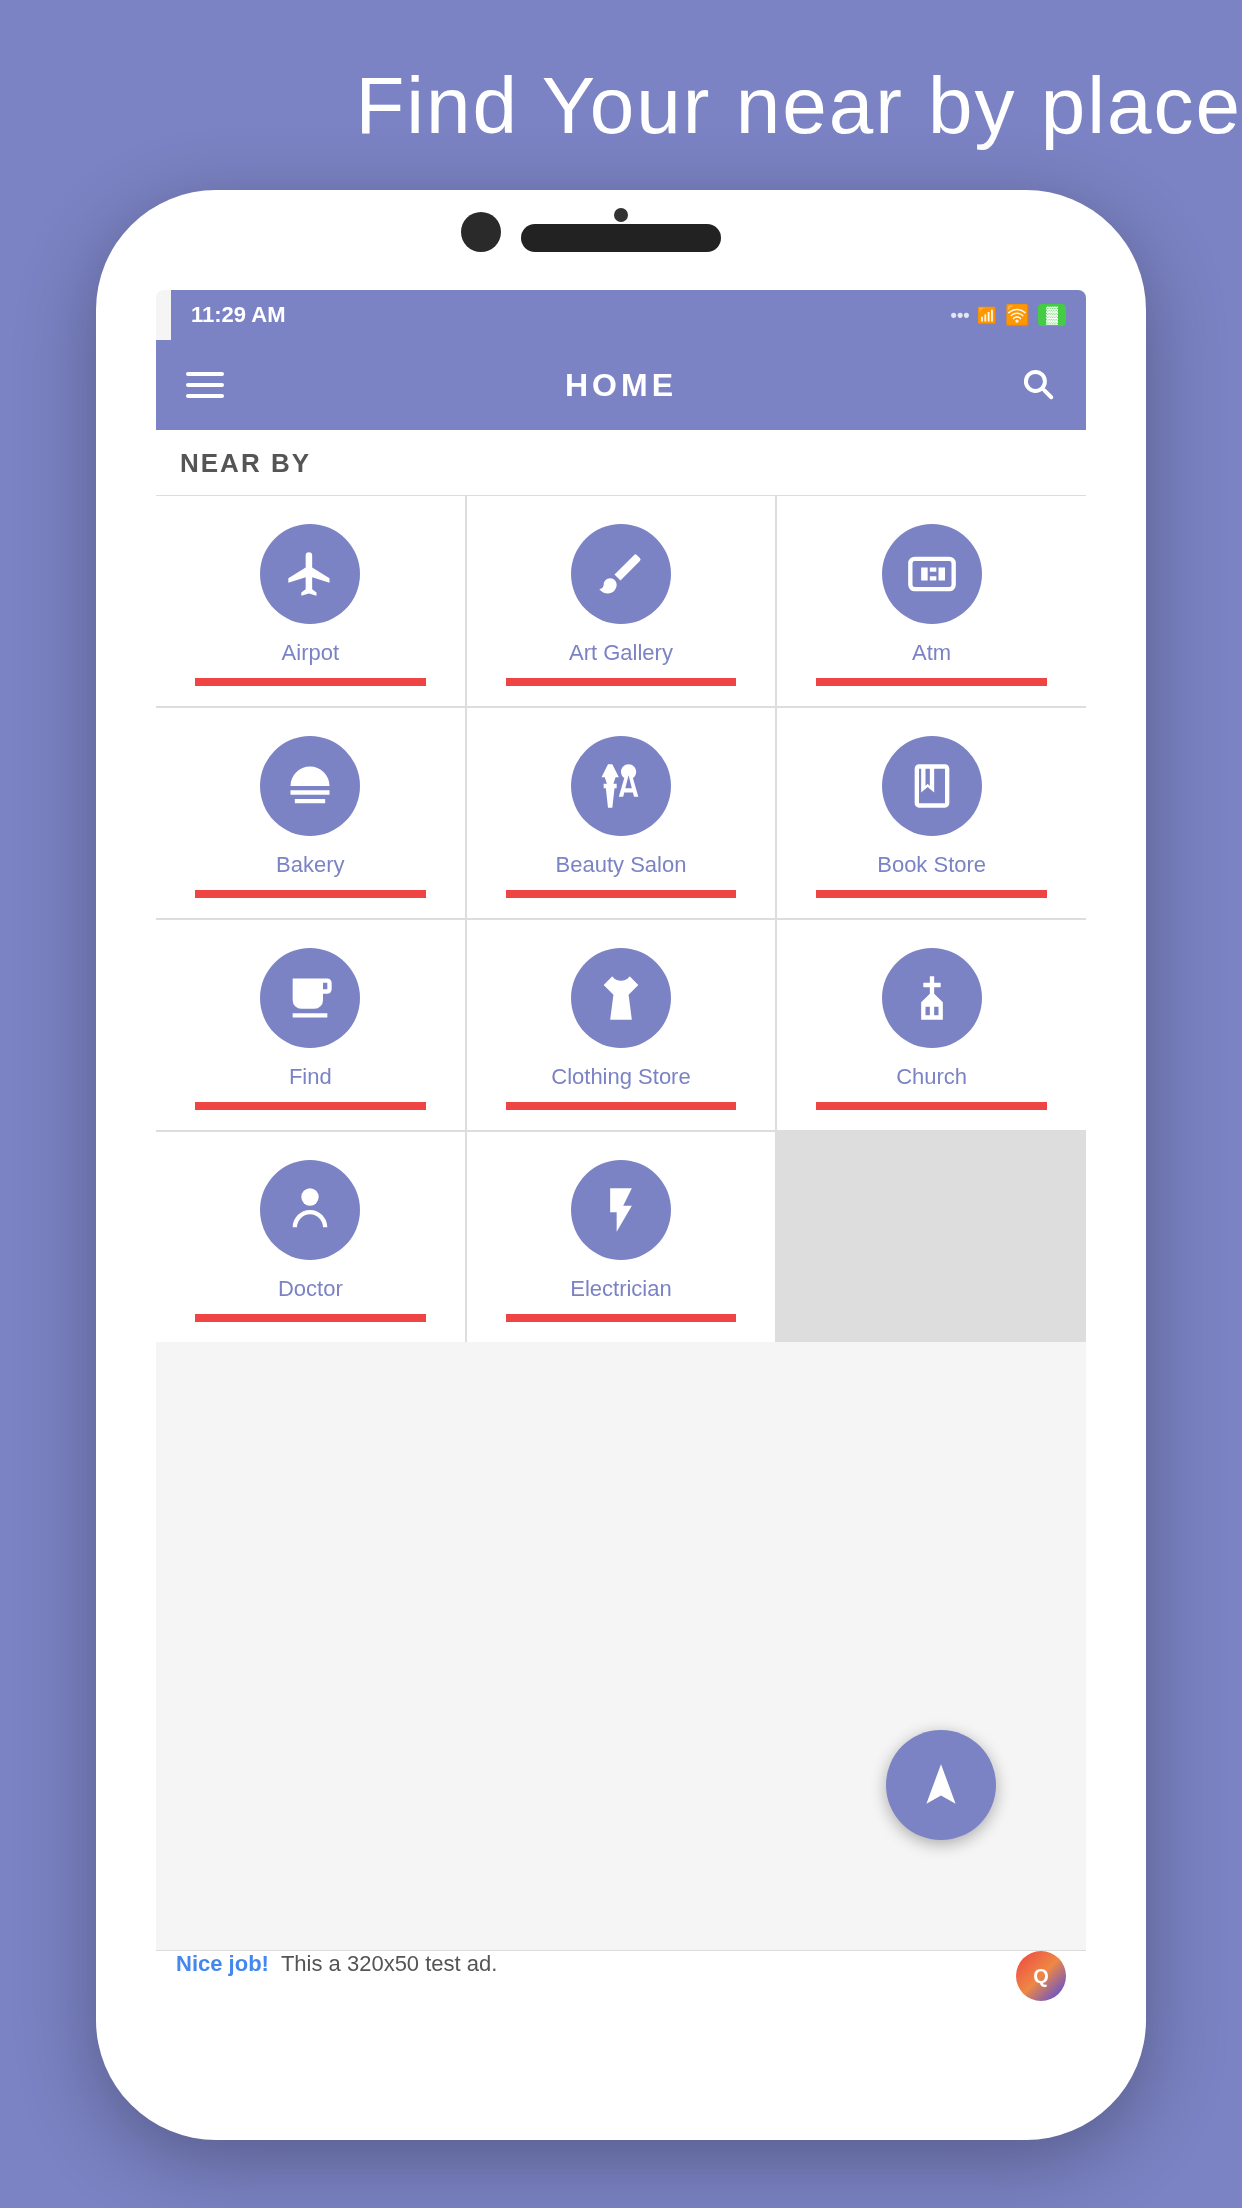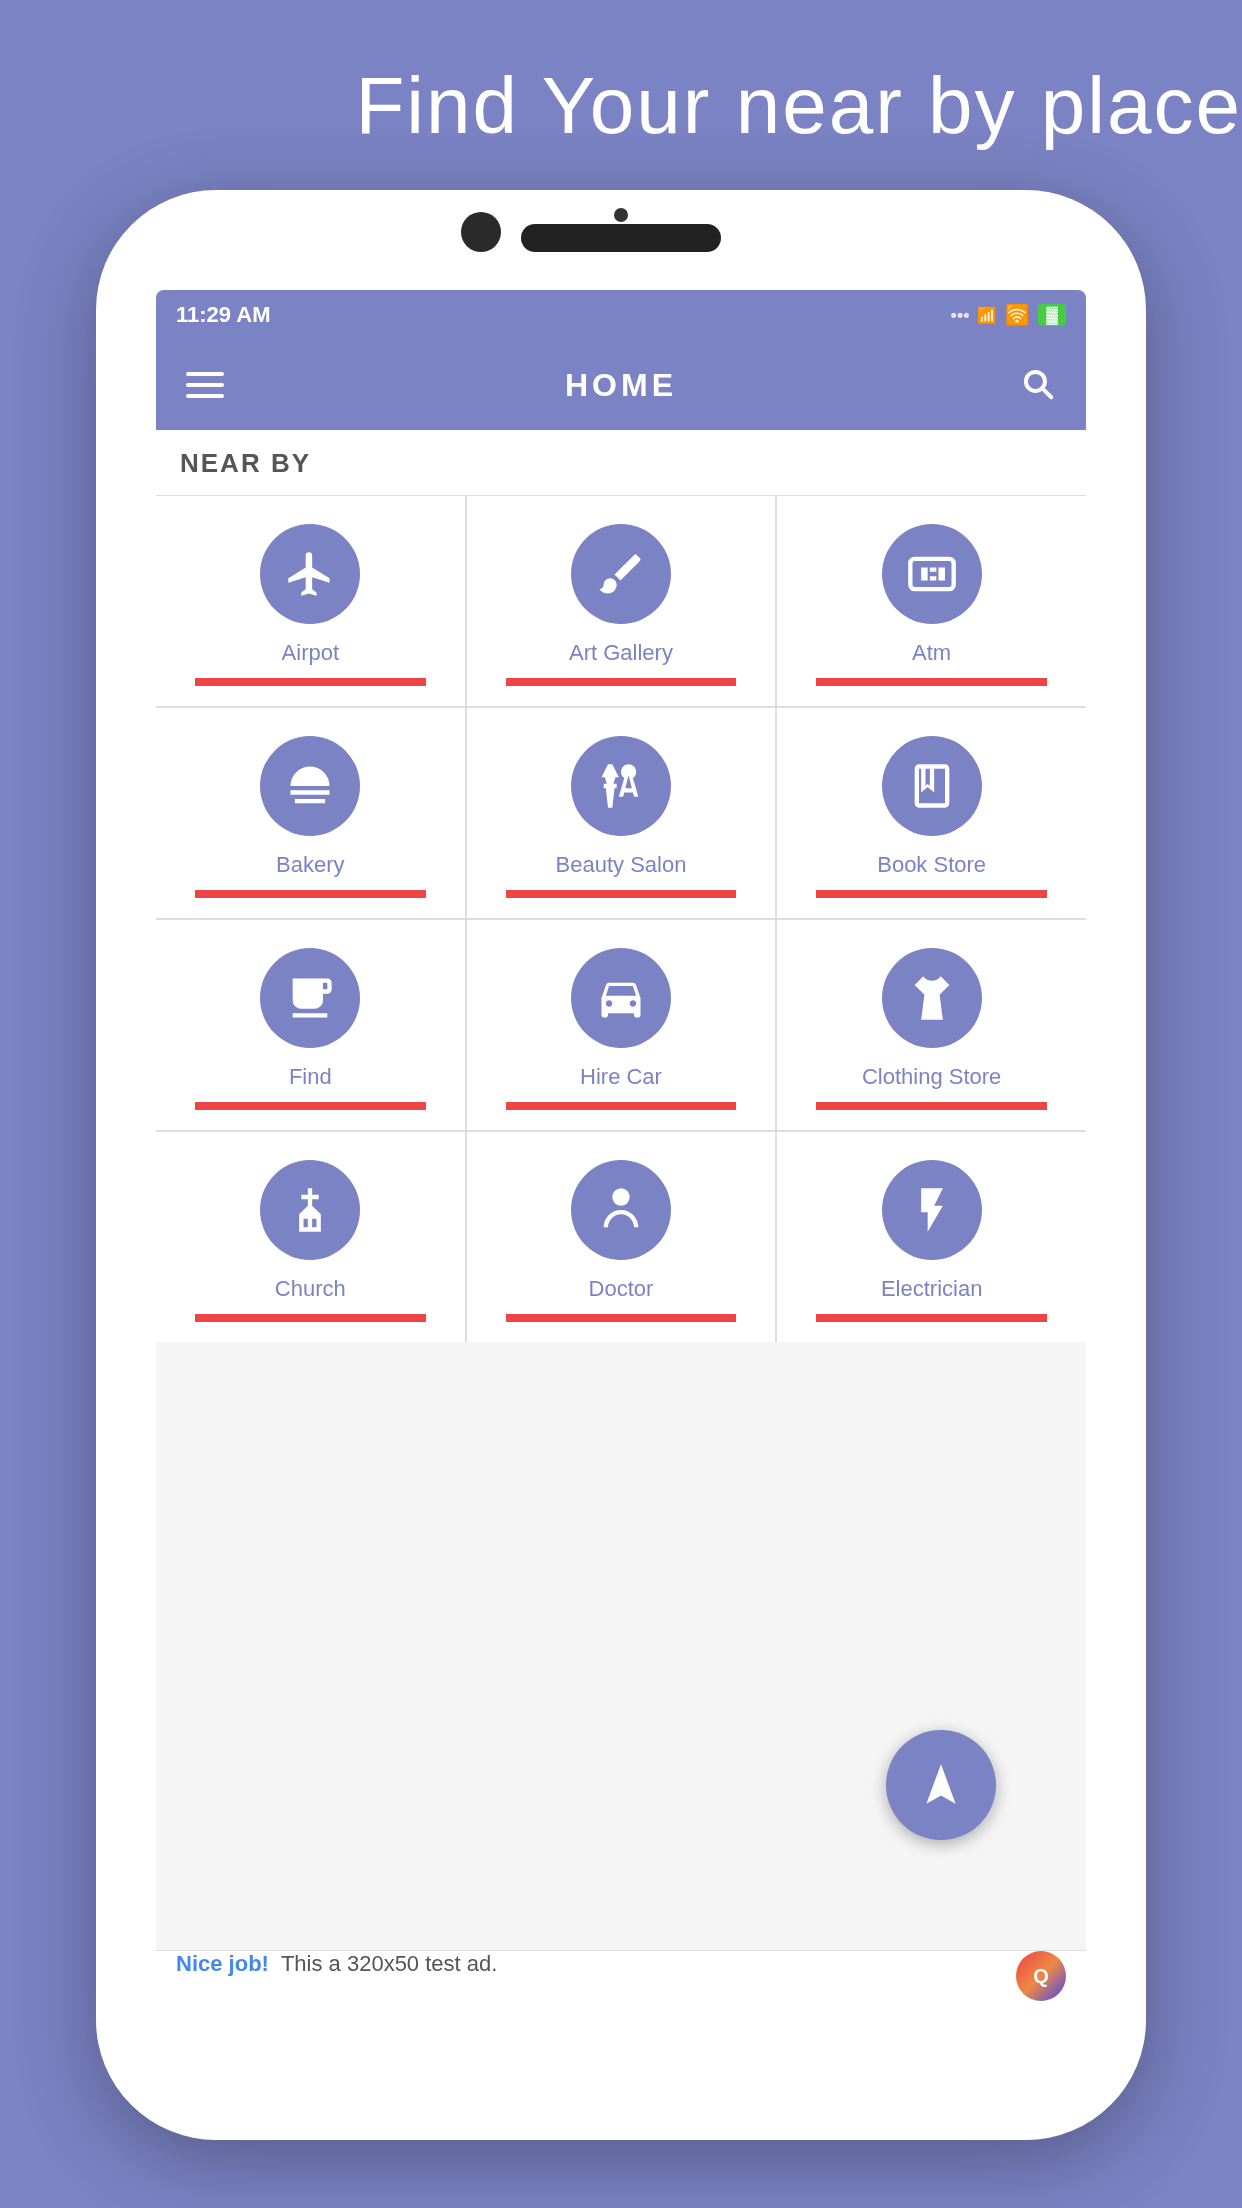--- a/index.html
+++ b/index.html
@@ -93,20 +93,21 @@
     .status-bar {
       background: #7B83C4;
       height: 50px;
       display: flex;
       align-items: center;
       justify-content: space-between;
       padding: 0 20px;
       color: white;
       font-size: 22px;
       font-weight: 600;
+      margin-left: 15px;
     }
     .status-right {
       display: flex;
       align-items: center;
       gap: 8px;
     }
     .battery-icon {
       display: inline-flex;
       align-items: center;
       background: #44CC44;
@@ -371,28 +372,20 @@
               <div class="grid-icon-circle">
                 <svg viewBox="0 0 24 24" fill="white" width="52" height="52">
                   <path d="M20 3H4v10a4 4 0 0 0 4 4h6a4 4 0 0 0 4-4v-3h2a2 2 0 0 0 2-2V5a2 2 0 0 0-2-2zm0 5h-2V5h2v3zM4 19h16v2H4v-2z"></path>
                 </svg>
               </div>
               <span class="grid-item-label">Find</span>
             </div>
             <div class="grid-item">
               <div class="grid-icon-circle">
                 <svg viewBox="0 0 24 24" fill="white" width="52" height="52">
-                  <path d="M18.92 6.01C18.72 5.42 18.16 5 17.5 5h-11c-.66 0-1.21.42-1.42 1.01L3 12v8c0 .55.45 1 1 1h1c.55 0 1-.45 1-1v-1h12v1c0 .55.45 1 1 1h1c.55 0 1-.45 1-1v-8l-2.08-5.99zM6.5 16c-.83 0-1.5-.67-1.5-1.5S5.67 13 6.5 13s1.5.67 1.5 1.5S7.33 16 6.5 16zm11 0c-.83 0-1.5-.67-1.5-1.5s.67-1.5 1.5-1.5 1.5.67 1.5 1.5-.67 1.5-1.5 1.5zM5 11l1.5-4.5h11L19 11H5z"></path>
-                </svg>
-              </div>
-              <span class="grid-item-label">Hire Car</span>
-            </div>
-            <div class="grid-item">
-              <div class="grid-icon-circle">
-                <svg viewBox="0 0 24 24" fill="white" width="52" height="52">
                   <path d="M16 2l4 4-4.5 4.5L17 22H7l1.5-11.5L4 6l4-4s1 2 4 2 4-2 4-2z"></path>
                 </svg>
               </div>
               <span class="grid-item-label">Clothing Store</span>
             </div>
             <div class="grid-item">
               <div class="grid-icon-circle">
                 <svg viewBox="0 0 24 24" fill="white" width="52" height="52">
                   <path d="M11 2h2v3h3v2h-3v3l4 4v8H7v-8l4-4V7H8V5h3V2zm-2 14v4h2v-4h-2zm4 0v4h2v-4h-2z"></path>
                 </svg>

